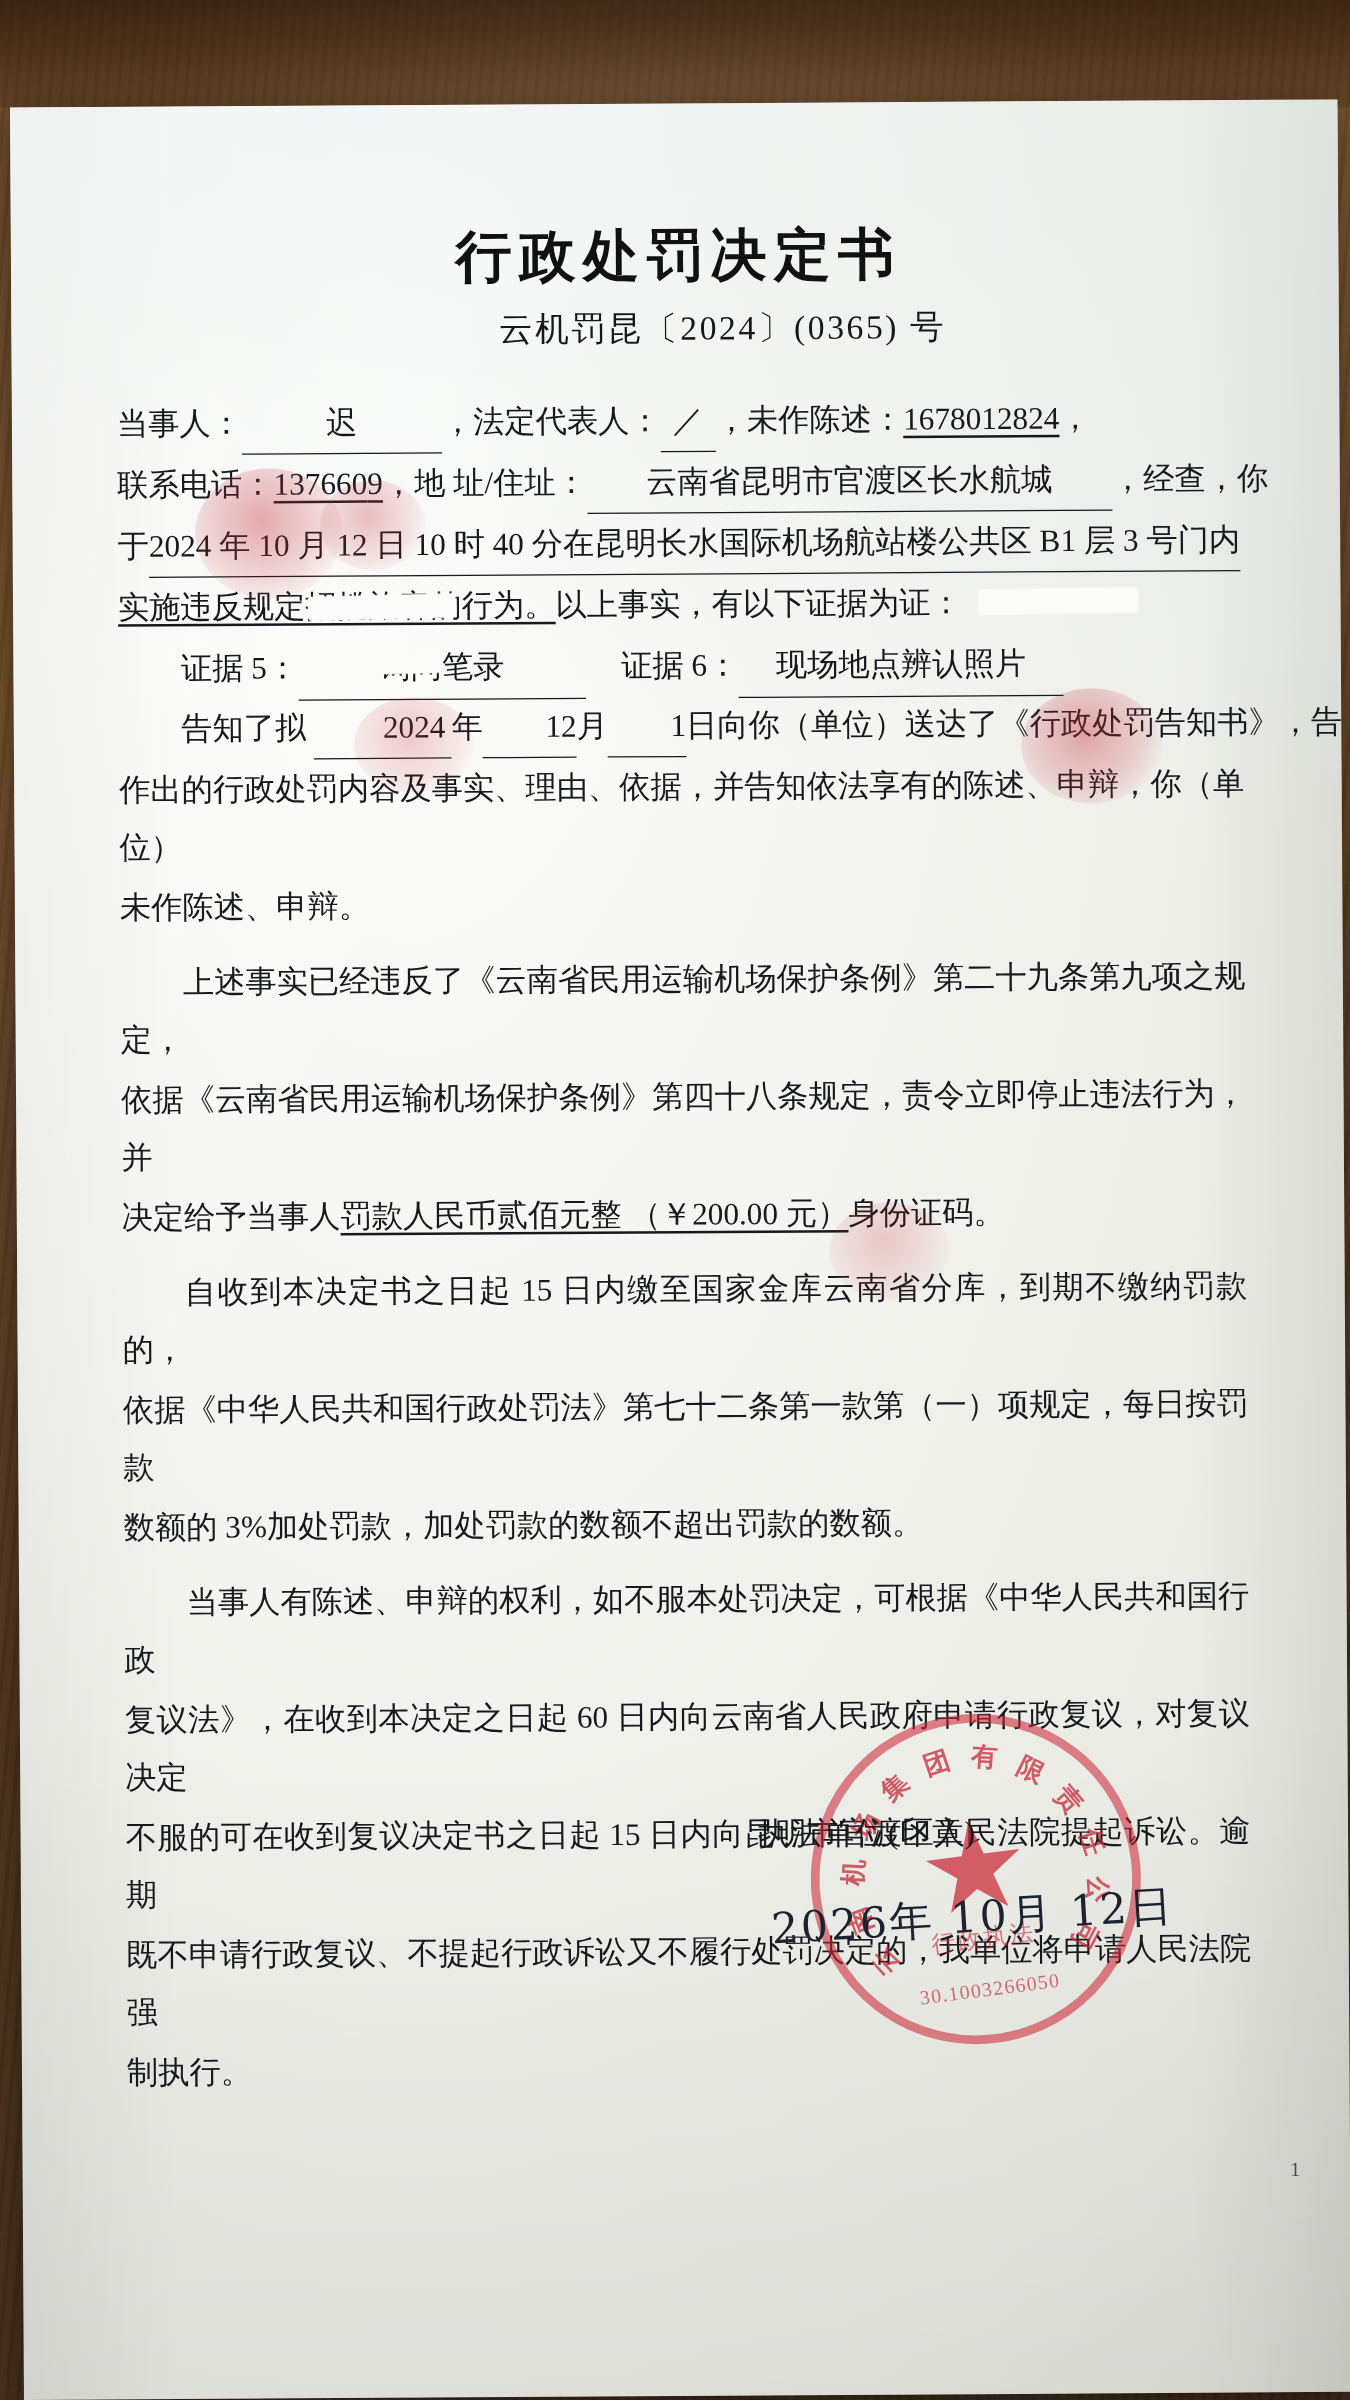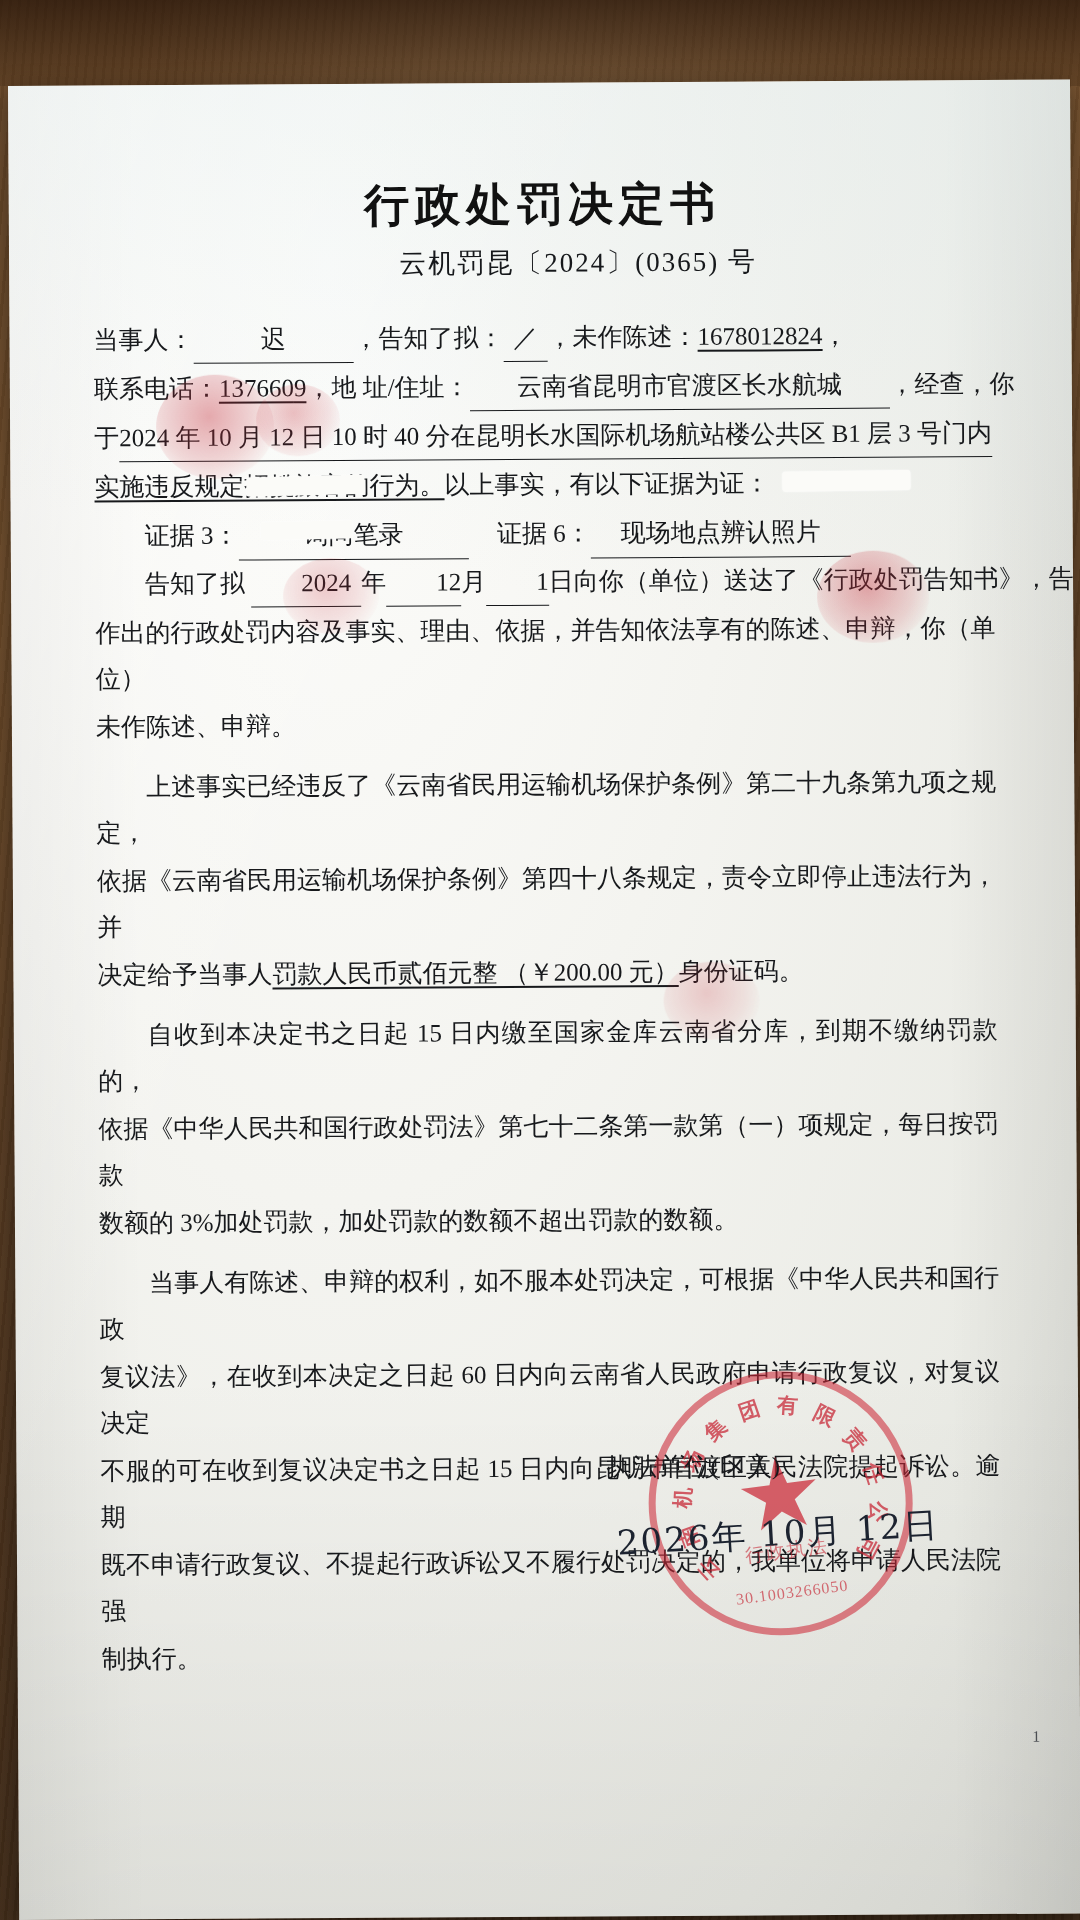--- a/index.html
+++ b/index.html
@@ -112,20 +112,21 @@
   .u-wide {
     display: inline-block;
     min-width: 160px;
     border-bottom: 1.6px solid #16181b;
     text-align: center;
   }
   .u-mid {
     display: inline-block;
     min-width: 110px;
     border-bottom: 1.6px solid #16181b;
+    text-align: center;
   }
   .u-short {
     display: inline-block;
     min-width: 44px;
     border-bottom: 1.6px solid #16181b;
     text-align: center;
   }
 
   .line-row { white-space: nowrap; }
 
@@ -272,37 +273,37 @@
 
   <div class="paper">
     <div class="paper-tint"></div>
 
     <div class="content">
 
       <h1 class="doc-title">行政处罚决定书</h1>
       <div class="doc-number">云机罚昆〔2024〕(0365) 号</div>
 
       <p class="body line-row">
-        <span class="indent-space">当事人：</span><span class="u-wide">迟</span>，<span>告知了拟：</span><span class="u-short">／</span>，<span>未作陈述：</span><span class="u">1678012824</span>，
+        <span class="indent-space">当事人：</span><span class="u-wide">迟</span>，<span>法定代表人：</span><span class="u-short">／</span>，<span>未作陈述：</span><span class="u">1678012824</span>，
       </p>
 
       <p class="body line-row">
         <span>联系电话：</span><span class="u">137660</span><span class="u">9</span>，<span>地  址/住址：</span><span class="u-wide" style="min-width:420px">云南省昆明市官渡区长水航城</span><span>，经查，你</span>
       </p>
 
       <p class="body line-row">
         <span>于</span><span class="u-wide" style="min-width:730px">2024 年 10 月 12 日 10 时 40 分在昆明长水国际机场航站楼公共区 B1 层 3 号门内</span>
       </p>
 
       <p class="body">
         <span class="u">实施违反规定招揽旅客的行为。</span><span>以上事实，有以下证据为证：</span>
       </p>
 
       <p class="evidence-row">
-        <span>证据 3：</span><span class="u-wide">询问笔录</span>
+        <span>证据 5：</span><span class="u-wide">询问笔录</span>
         <span style="display:inline-block;width:16px"></span>
         <span>证据 6：</span><span class="u-wide ev2">现场地点辨认照片</span>
       </p>
 
       <p class="body indent line-row">
         <span>告知了拟</span>
         <span class="u-mid">2024</span><span>年</span><span class="u-short">12</span><span>月</span><span class="u-short">1</span><span>日向你（单位）送达了《行政处罚告知书》，告知了拟</span>
       </p>
       <p class="body">作出的行政处罚内容及事实、理由、依据，并告知依法享有的陈述、申辩，你（单位）</p>
       <p class="body">未作陈述、申辩。</p>

